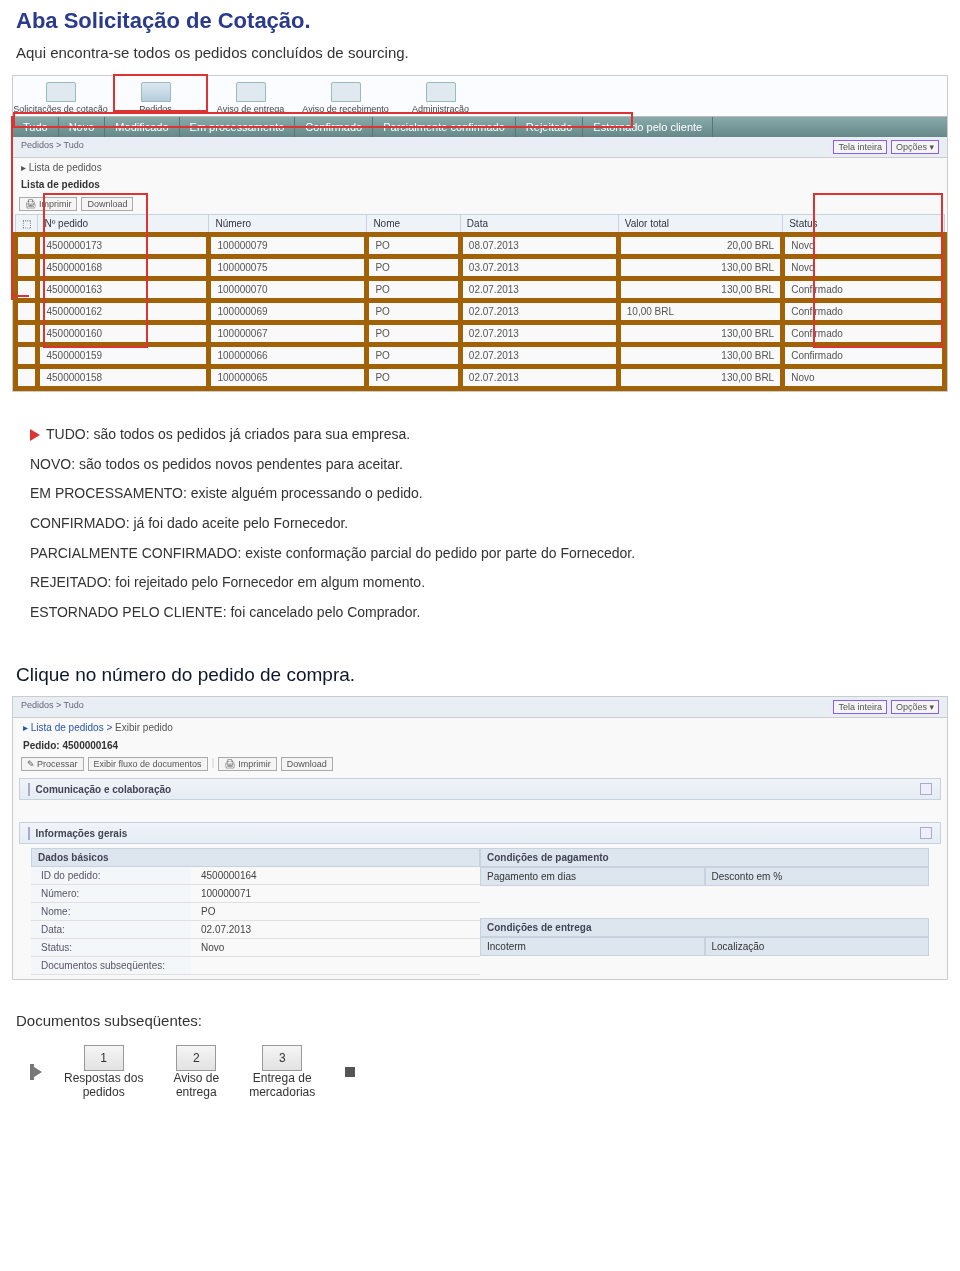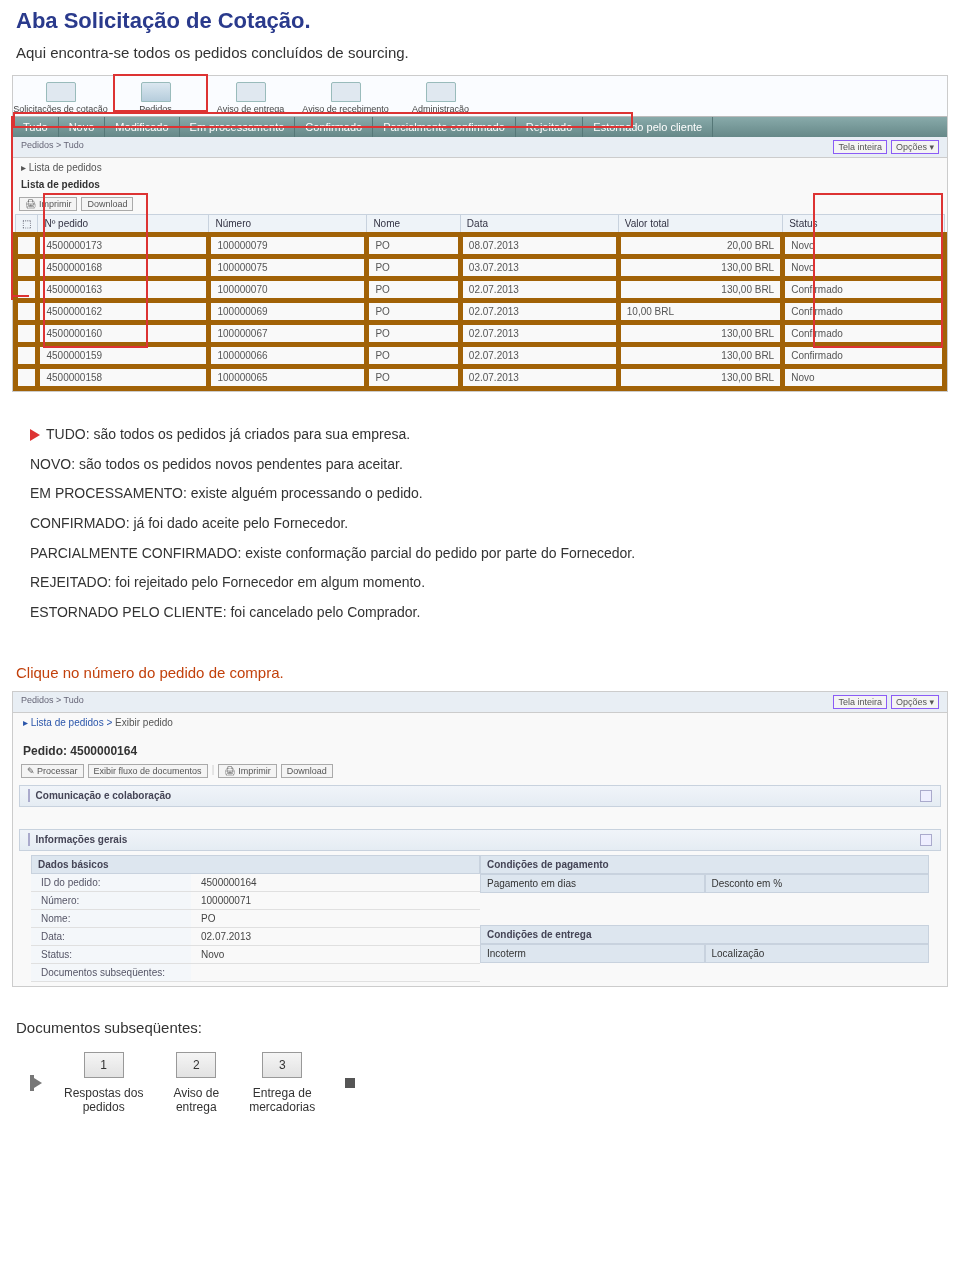--- a/index.html
+++ b/index.html
@@ -25,47 +25,47 @@
   table.orders th { text-align:left; background:#eef3f8; border:1px solid #c8d2de; padding:3px 6px; font-weight:normal; color:#334;}
   table.orders td { border:5px solid #a16207; padding:3px 6px; color:#555;}
   .link-cell { color:#2a55aa; }
   .red-line { position:absolute; left:-2px; top:40px; width:2px; height:184px; background:#d33;}
   .red-line-h { position:absolute; left:-2px; top:219px; width:18px; height:2px; background:#d33;}
 
   .definitions { padding: 6px 30px 18px; }
   .def { color:#333; font-size:14px; line-height:1.55; margin:8px 0; }
   .red-arrow2 { display:inline-block; width:0;height:0; border-top:6px solid transparent; border-bottom:6px solid transparent; border-left:10px solid #d33; margin-right:6px; vertical-align:middle;}
   
-  .section-text { color:#c2410c; font-size:15px; padding: 14px 16px 10px; }
+  .section-text { color:#0f172a; font-size:19px; padding: 14px 16px 10px; }
 
   .screenshot2 { border:1px solid #ccc; margin: 0 12px 20px; background:#f9f9f9; font-size:10px;}
   .sec2-bc { background:#e8eef4; font-size:9px; padding:3px 8px; color:#667; border-bottom:1px solid #ccc; display:flex; justify-content:space-between;}
   .sec2-path { font-size:10px; padding:4px 10px; color:#555;}
   .sec2-path .lnk { color:#2a55aa;}
-  .sec2-pedido { font-weight:bold; font-size:12px; padding:3px 10px;margin-top:9px;}
+  .sec2-pedido { font-weight:bold; font-size:10px; padding:3px 10px;}
   .sec2-tools { padding:3px 8px; display:flex; gap:4px;}
-  .panel-hdr { background:linear-gradient(#f0f4f9,#e5ecf3); border:1px solid #c8d2de; padding:4px 8px; font-weight:bold; font-size:10px; color:#445; margin:4px 6px; display:flex; justify-content:space-between; align-items:center;}
+  .panel-hdr { background:linear-gradient(#f0f4f9,#e5ecf3); border:1px solid #c8d2de; padding:4px 8px; font-weight:bold; font-size:10px; color:#445; margin:4px 6px; display:flex; justify-content:space-between; align-items:flex-end;}
   .panel-hdr .expand { width:12px; height:12px; background:#eef; border:1px solid #aac;}
   .dados-wrap { display:flex; margin:4px 18px;justify-content:space-between;}
   .dados-left, .dados-right { flex:1; }
   .sub-hdr { background:#dde6ef; border:1px solid #c8d2de; padding:3px 6px; font-weight:bold; font-size:10px; color:#445;}
   .kv-row { display:flex; border-bottom:1px solid #e0e0e0;}
   .kv-label { width:160px; padding:3px 10px; color:#556; background:#f4f7fa;}
   .kv-value { flex:1; padding:3px 10px; color:#444;}
   .pay-cols { display:flex;}
   .pay-col { flex:1; background:#dde6ef; border:1px solid #c8d2de; padding:3px 6px; font-size:10px;}
 
   .doc-sub { color:#333; font-size:15px; padding: 12px 16px 8px;}
   .flow { display:flex; align-items:center; padding: 8px 30px 8px; gap:30px; font-size:12px;}
   .start-bar { width:4px; height:16px; background:#777; position:relative;}
   .start-bar::after{content:""; position:absolute; left:4px; top:3px; border-top:5px solid transparent; border-bottom:5px solid transparent; border-left:8px solid #777;}
   .end-sq { width:10px; height:10px; background:#555;}
   .step { text-align:center;}
   .step-box { width:40px; height:26px; margin:0 auto; background:linear-gradient(#f5f5f5,#e2e2e2); border:1px solid #999; display:flex; align-items:center; justify-content:center; font-size:12px;}
-  .step-lbl { font-size:12px; color:#333; margin-top:8px; white-space:pre-line;}
+  .step-lbl { font-size:12px; color:#333; margin-top:0; white-space:pre-line;}
 </style>
 </head>
 <body>
 
 <h1 class="page-title">Aba Solicitação de Cotação.</h1>
 <p class="intro-text">Aqui encontra-se todos os pedidos concluídos de sourcing.</p>
 
 <div class="screenshot1">
   <div class="red-line"></div>
   <div class="red-line-h"></div>

